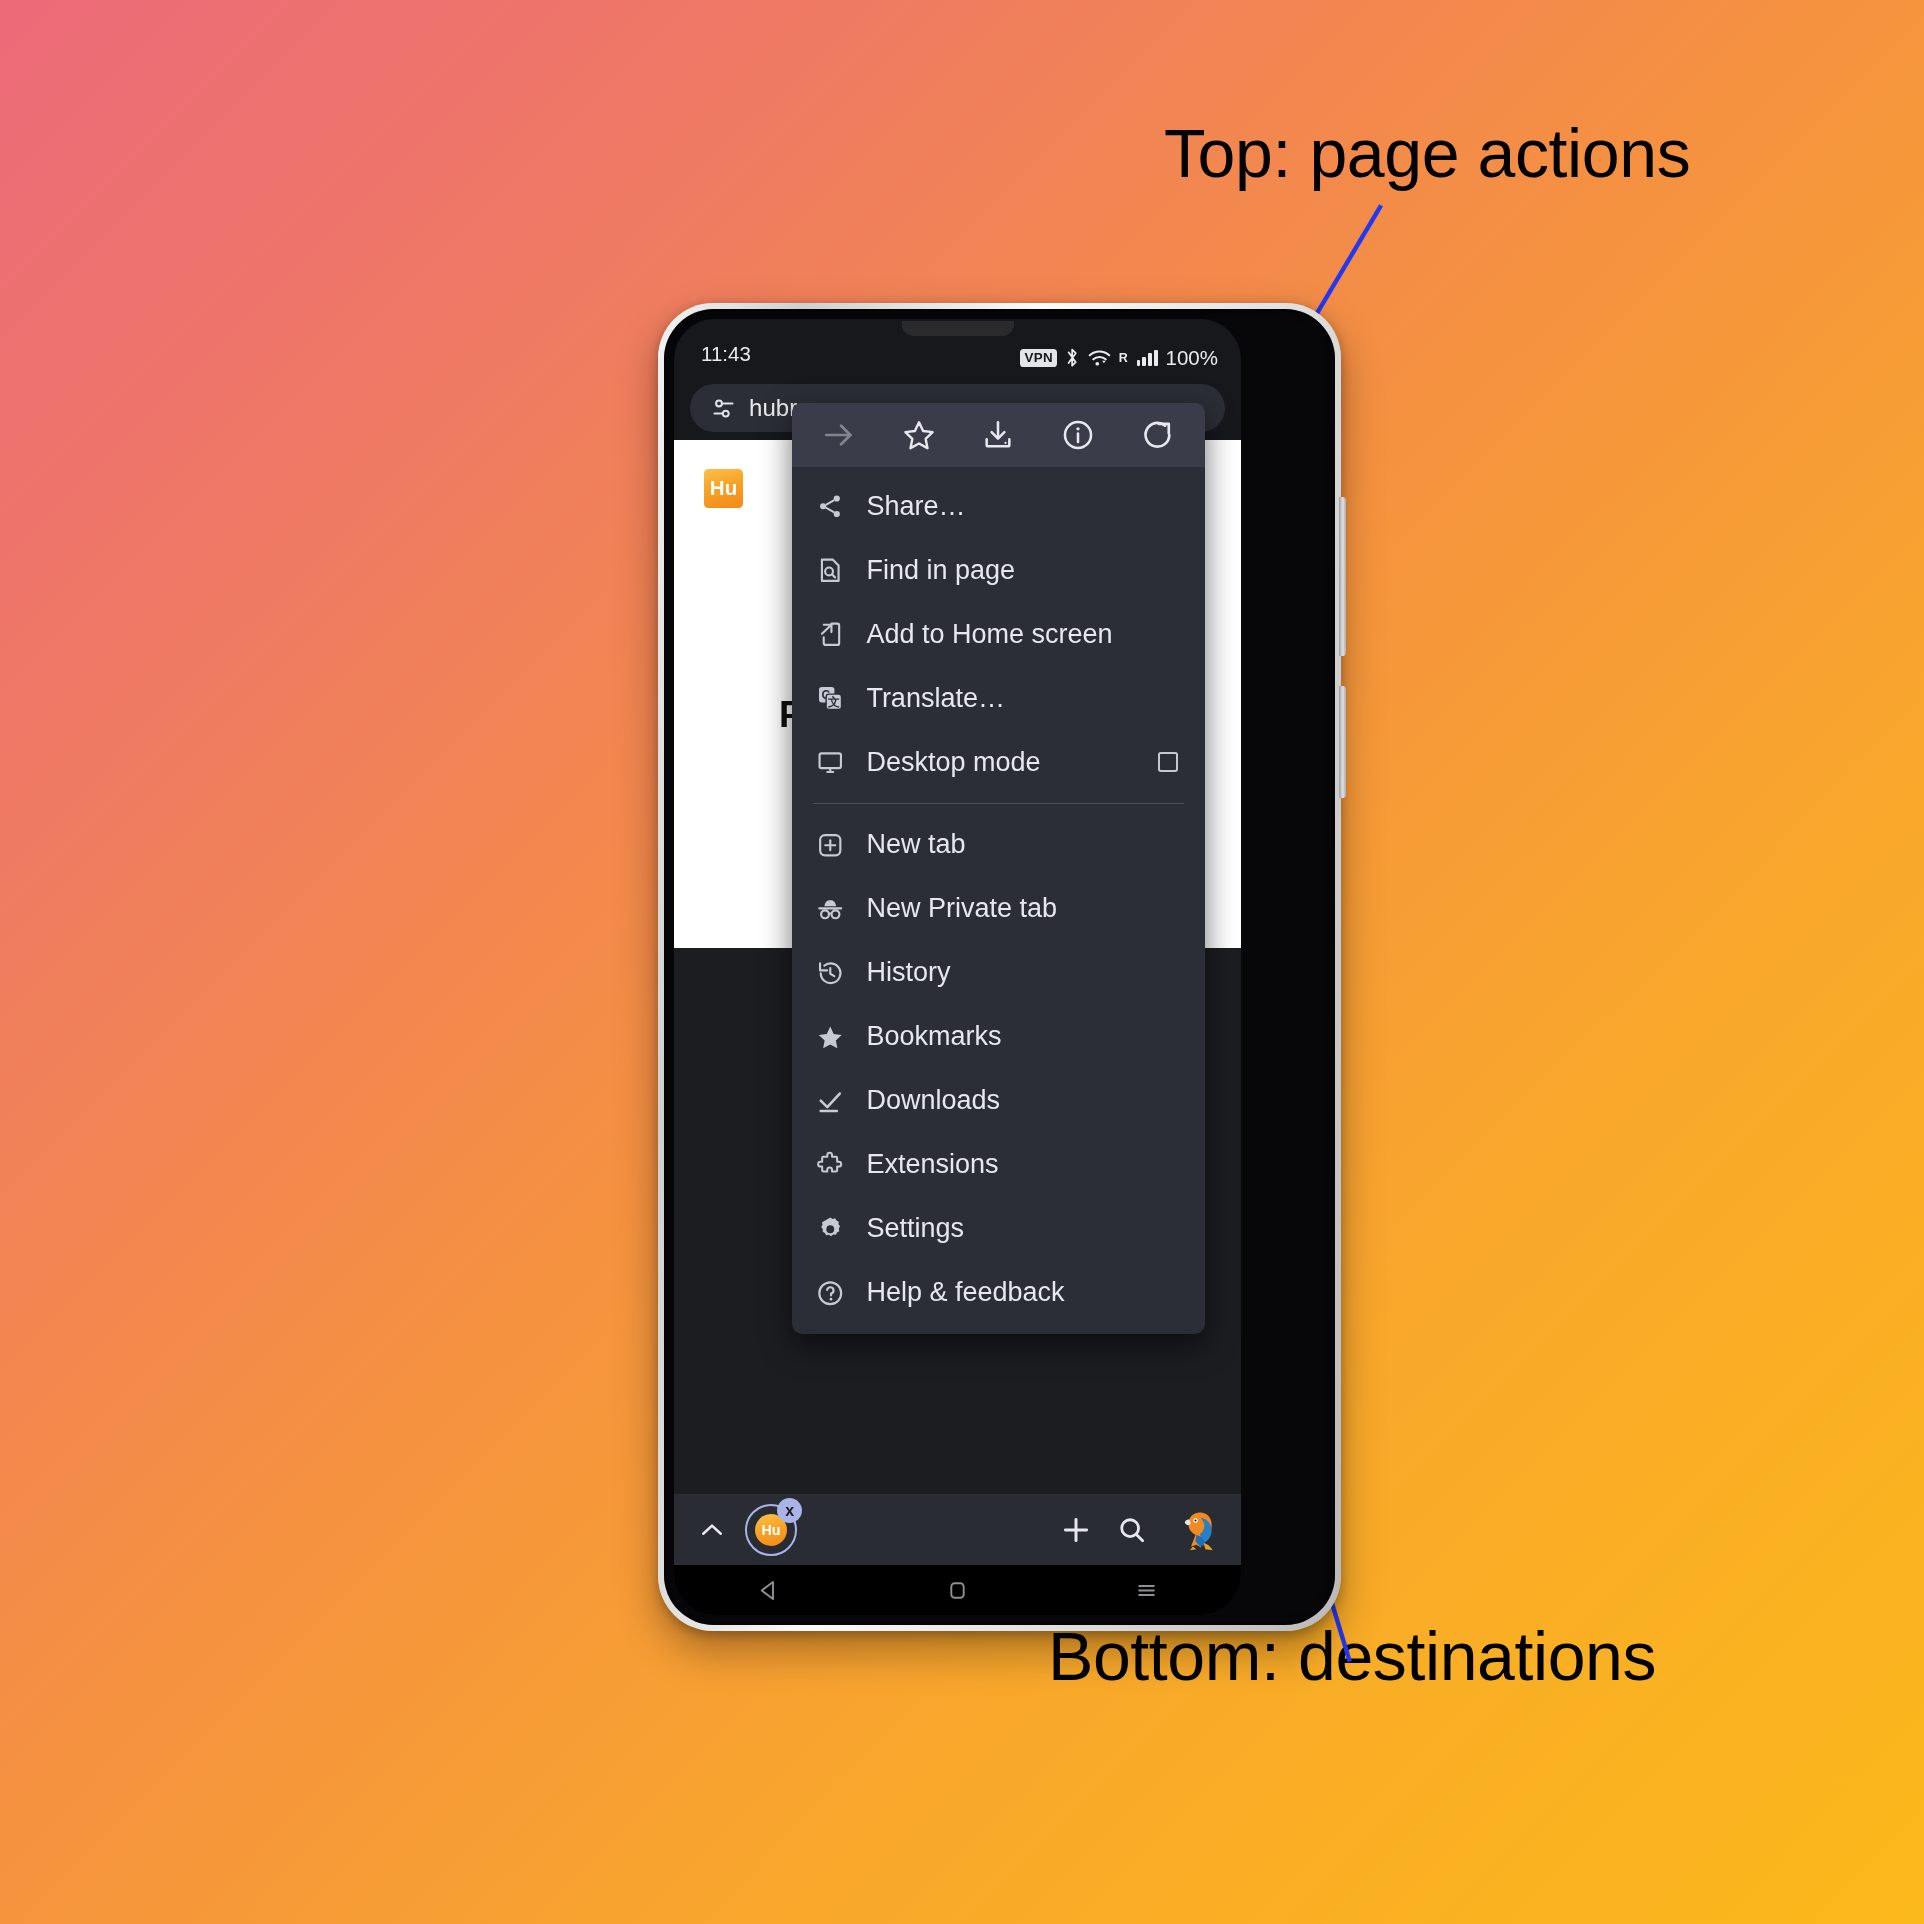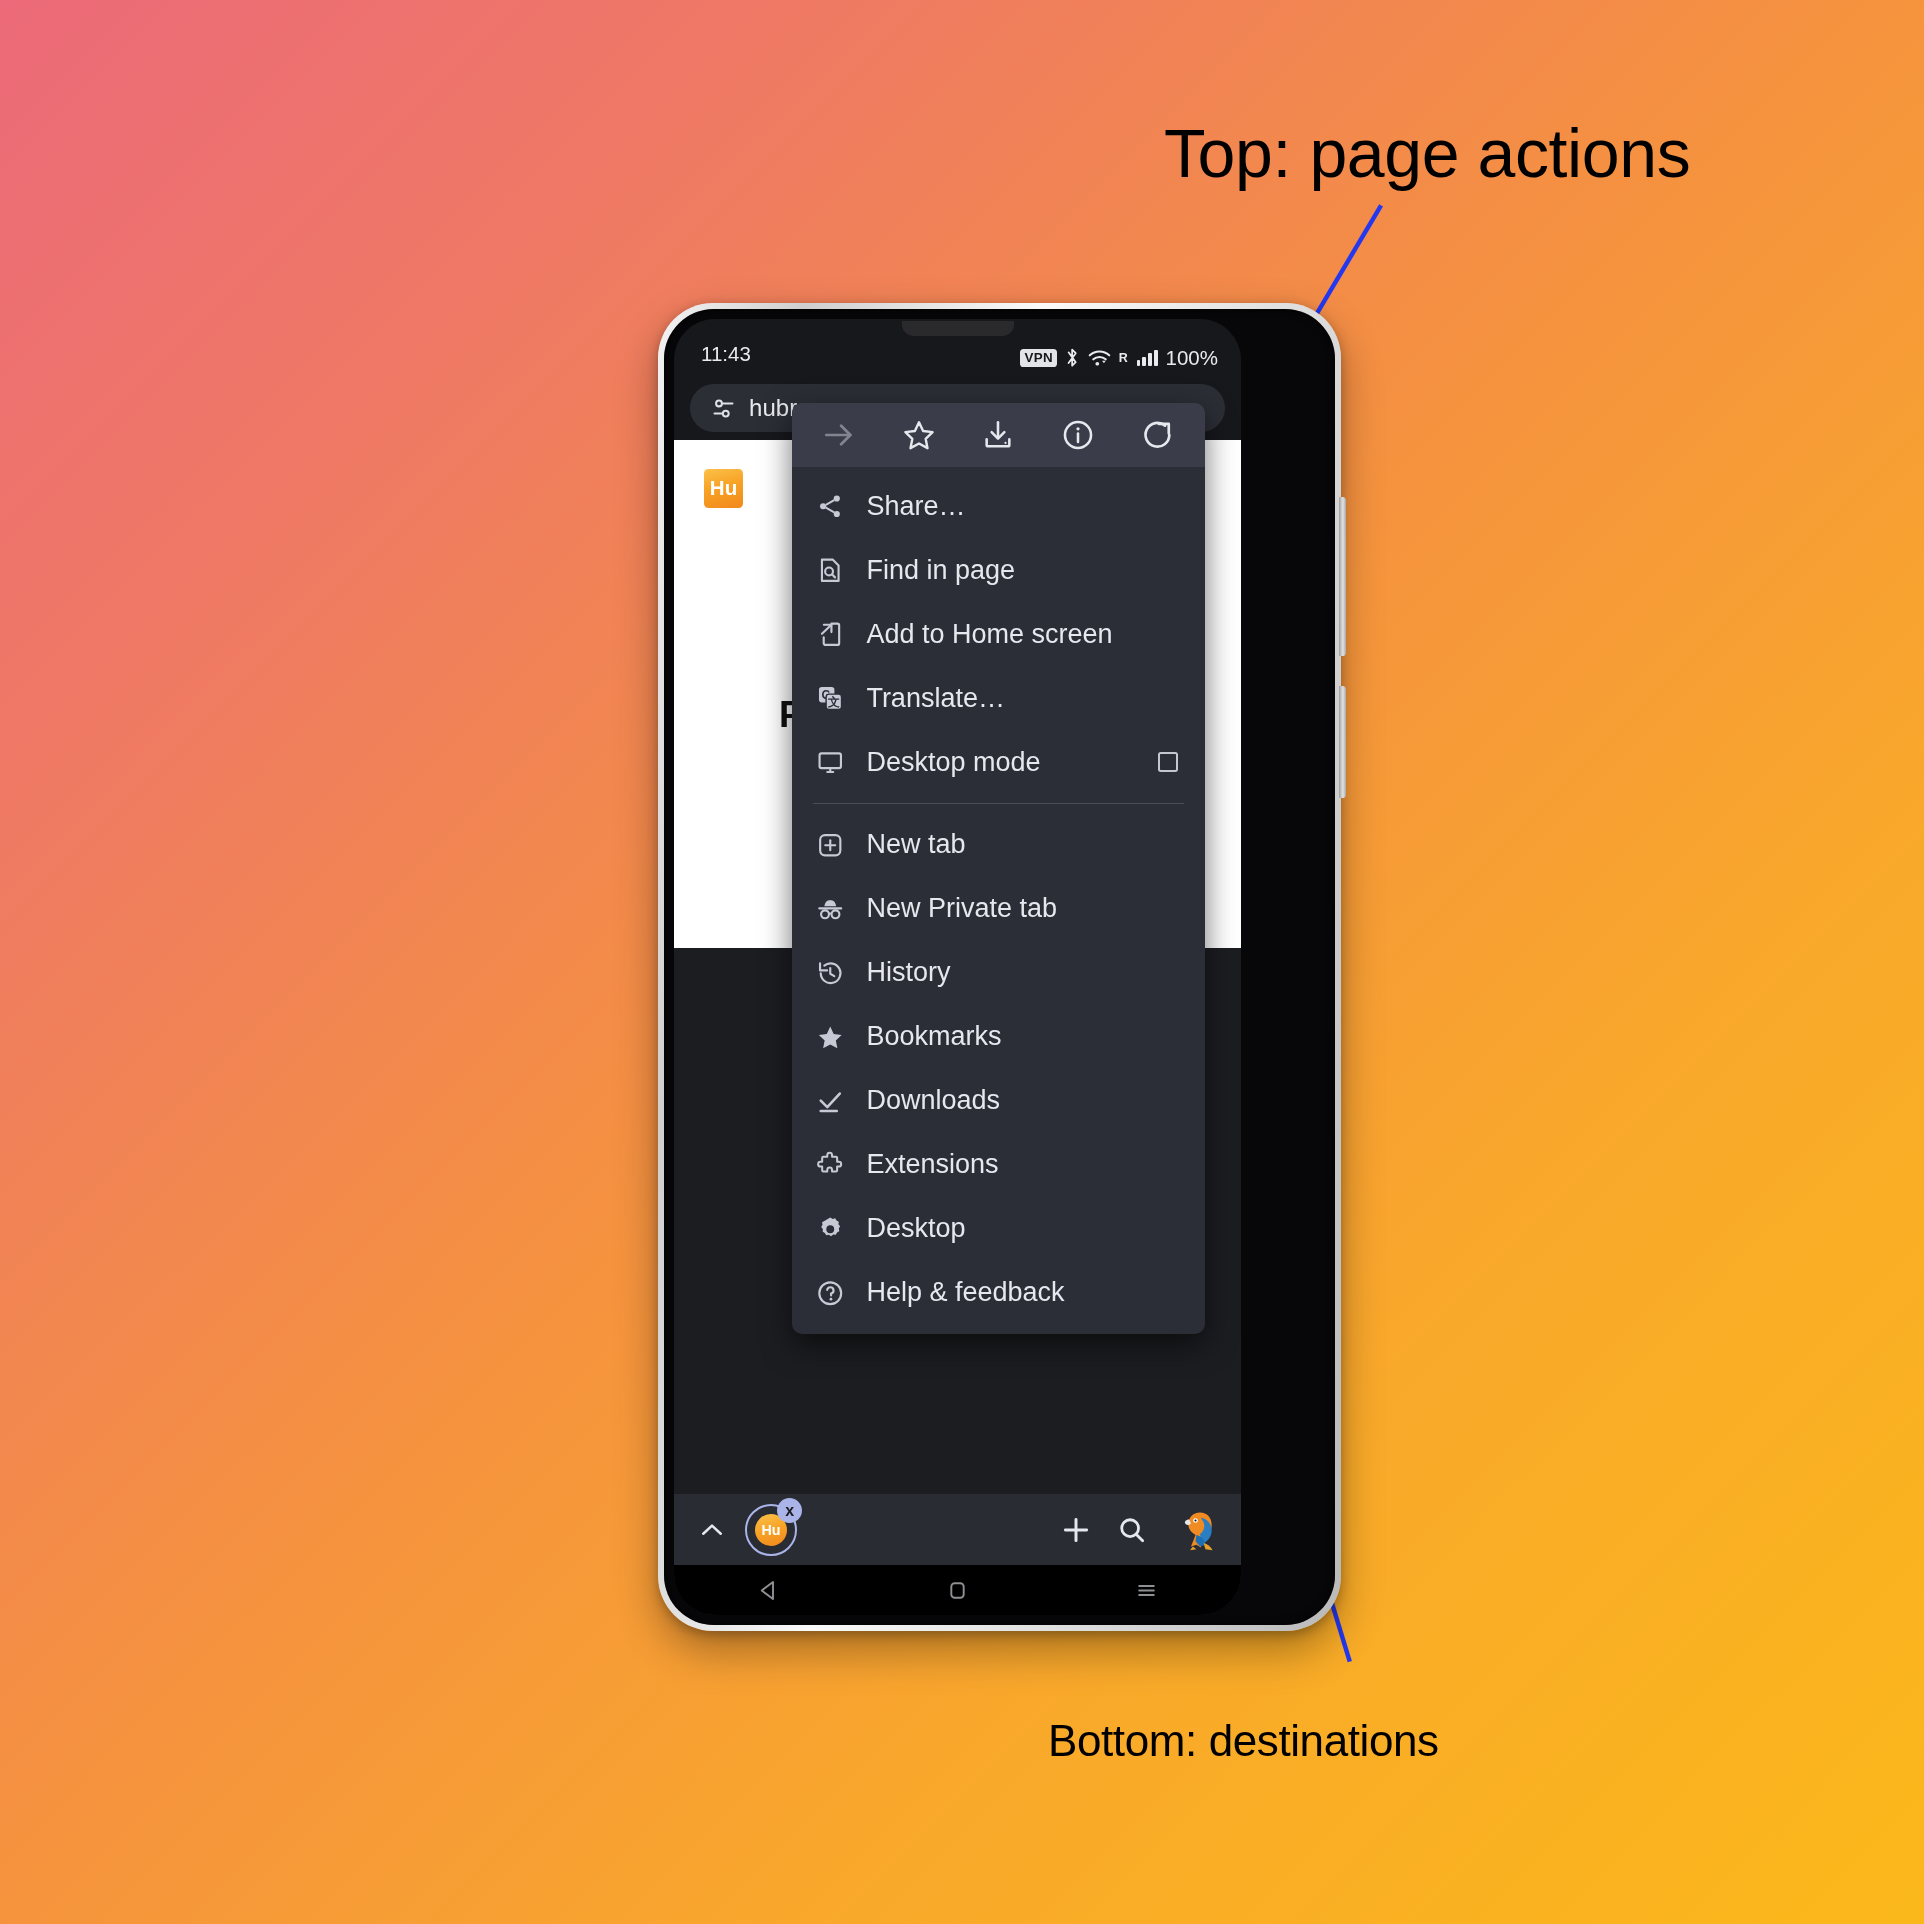--- a/index.html
+++ b/index.html
@@ -21,21 +21,21 @@
 
   
   .annot-text {
     position: absolute;
     color: #000;
     font-weight: 400;
     white-space: nowrap;
     letter-spacing: -0.4px;
   }
   #annot-top-text { left: 1164px; top: 114px; font-size: 68px; }
-  #annot-bottom-text { left: 1048px; top: 1716px; font-size: 44px; }
+  #annot-bottom-text { left: 1048px; top: 1617px; font-size: 68px; }
 
   svg.annot-arrow { position: absolute; overflow: visible; pointer-events: none; }
 
   
   #phone {
     position: absolute;
     left: 658px;
     top: 303px;
     width: 683px;
     height: 1328px;
@@ -498,21 +498,21 @@
               <span class="mi-label">Extensions</span>
             </div>
 
             <div class="menu-item">
               <span class="mi-icon">
                 <svg width="28.5" height="28.5" viewBox="0 0 24 24">
                   <path d="M12 2.2 l2 1.1 2.1 -0.6 1.2 1.9 1.9 1 -0.3 2.2 1.4 1.7 -1.1 1.9 0.4 2.2 -1.9 1.1 -1 1.9 -2.2 -0.2 -1.8 1.4 -1.9 -1.1 -2.2 0.4 -1.1 -1.9 -1.9 -1 0.2 -2.2 -1.4 -1.8 1.1 -1.9 -0.4 -2.2 1.9 -1.1 z" fill="#c7cad4"></path>
                   <circle cx="12" cy="12" r="3.3" fill="#2b2d37"></circle>
                 </svg>
               </span>
-              <span class="mi-label">Desktop</span>
+              <span class="mi-label">Settings</span>
             </div>
 
             <div class="menu-item">
               <span class="mi-icon">
                 <svg width="28.5" height="28.5" viewBox="0 0 24 24">
                   <circle cx="12" cy="12" r="9.2" fill="none" stroke="#c7cad4" stroke-width="1.8"></circle>
                   <path d="M9.4 9.2 a2.7 2.7 0 1 1 3.3 3.1 v1.6" fill="none" stroke="#c7cad4" stroke-width="1.8" stroke-linecap="round"></path>
                   <circle cx="12.6" cy="17" r="1.15" fill="#c7cad4"></circle>
                 </svg>
               </span>

